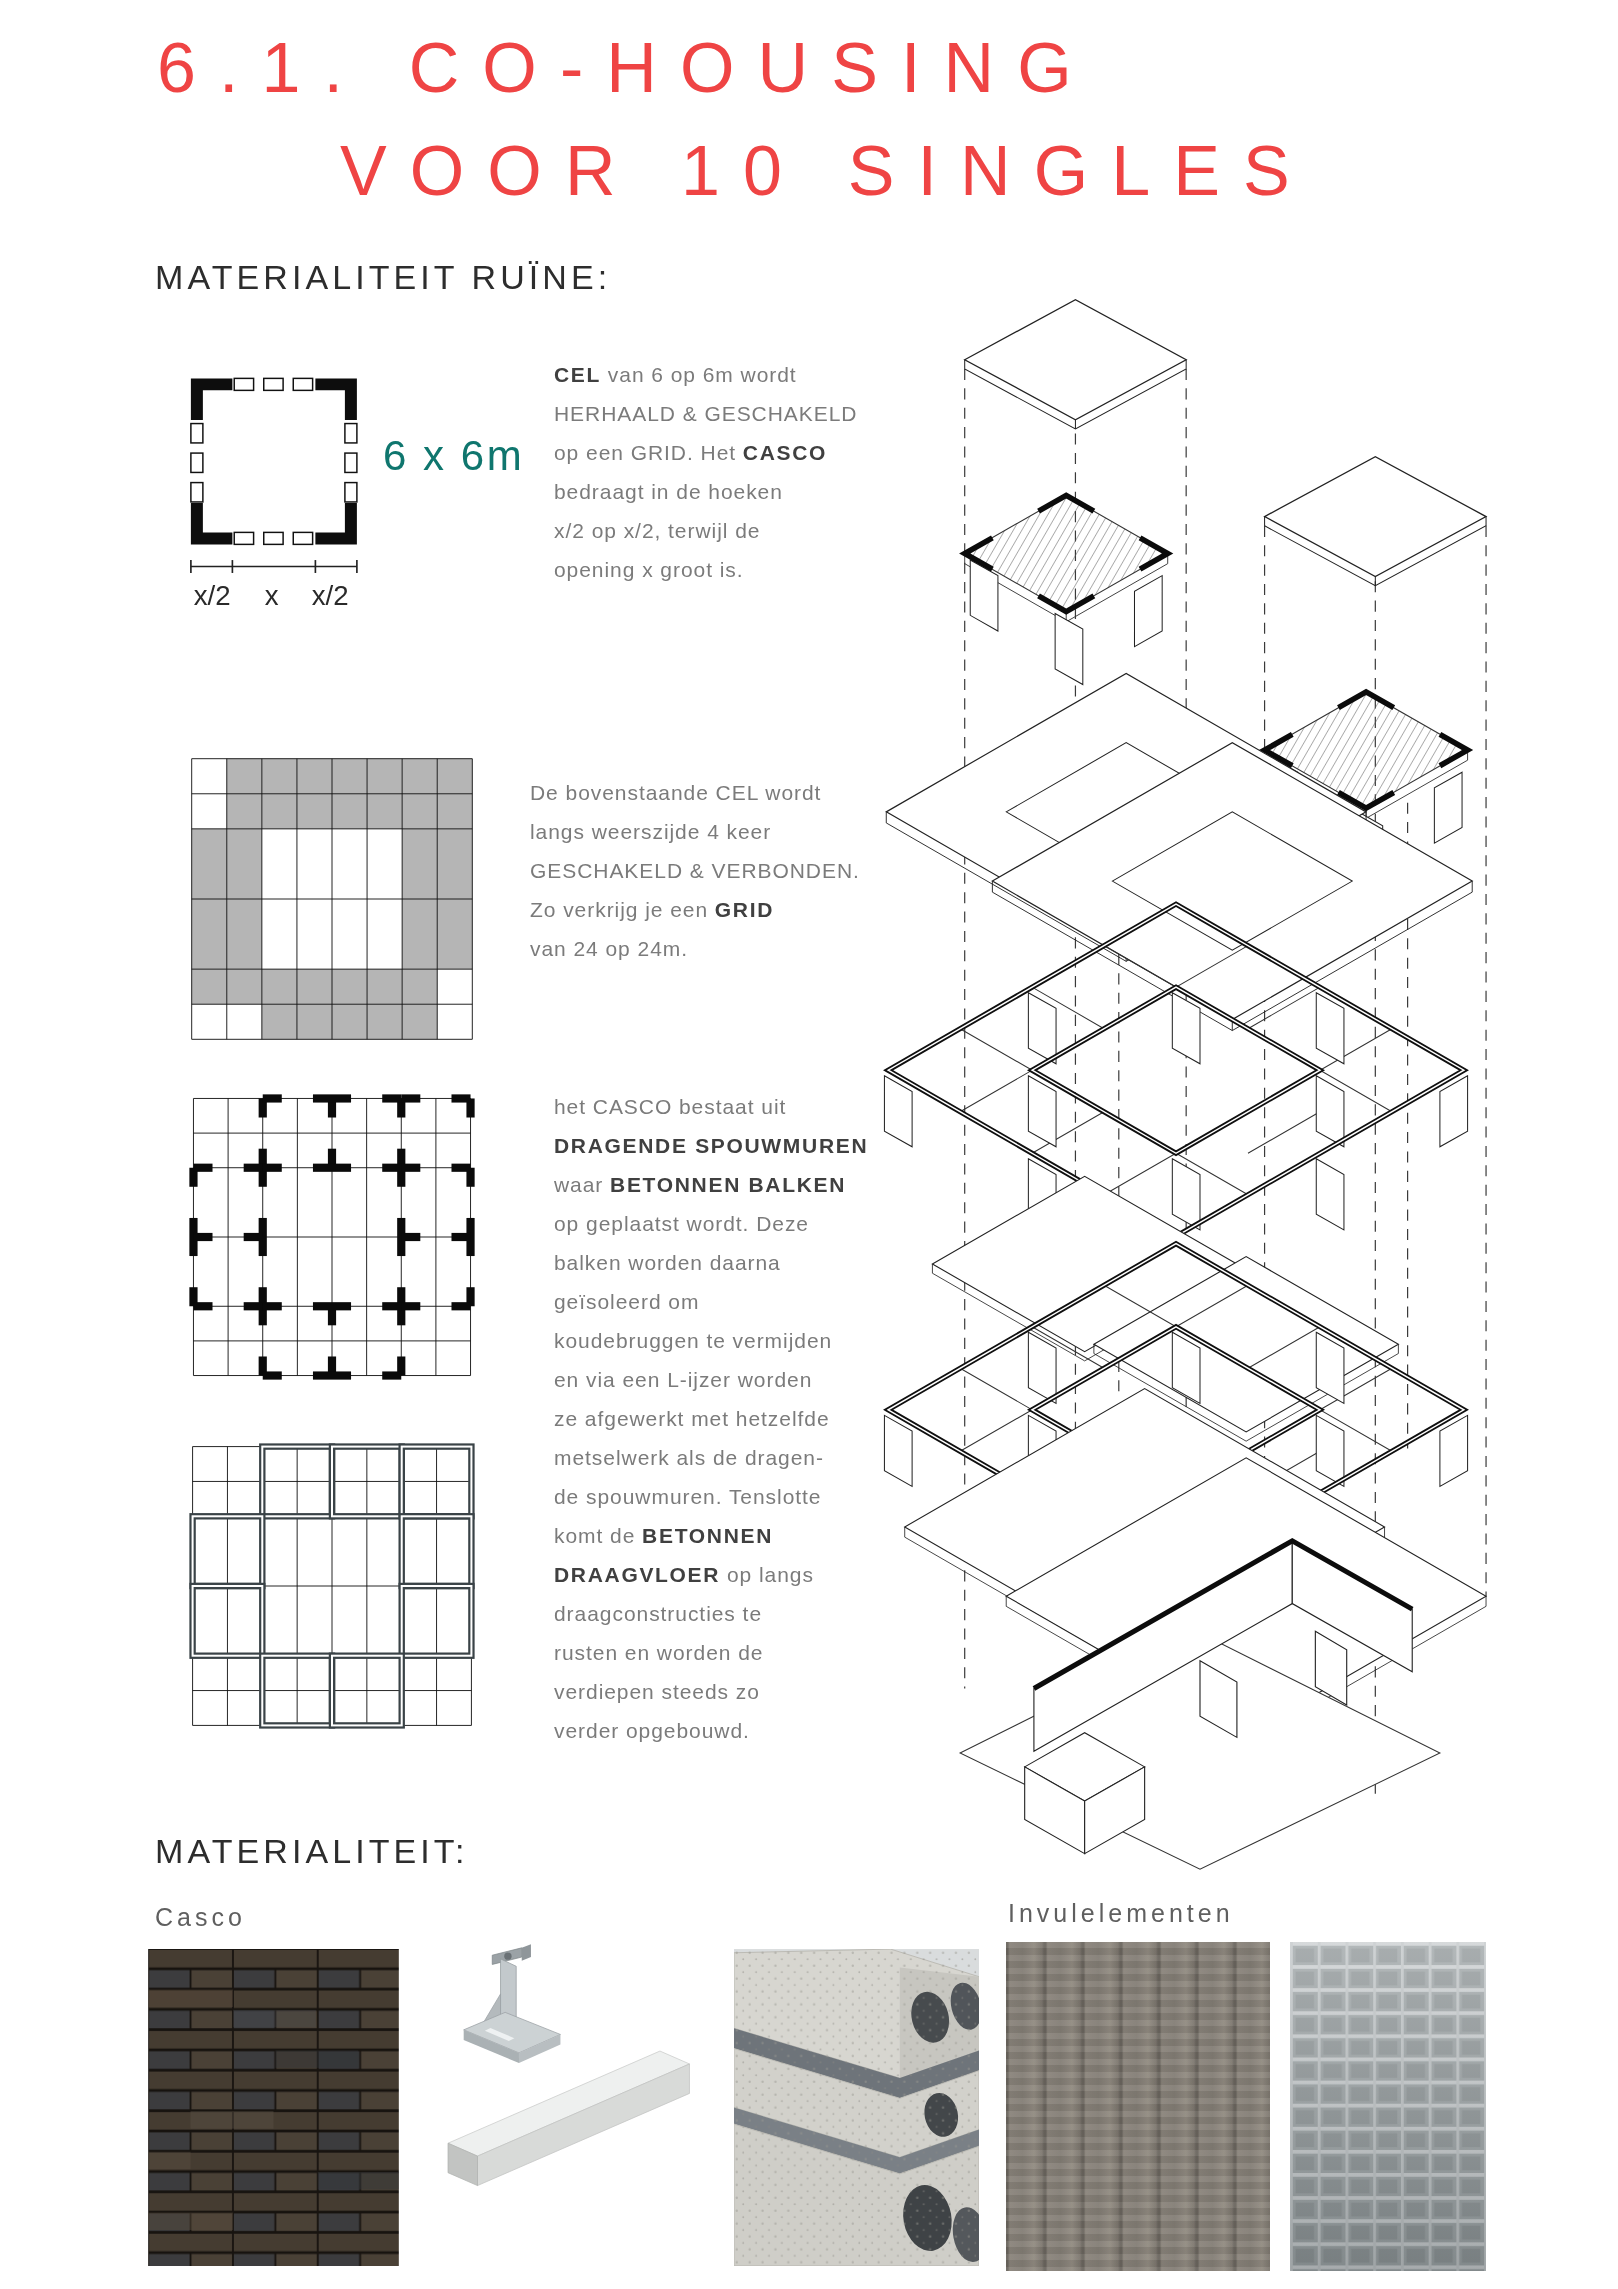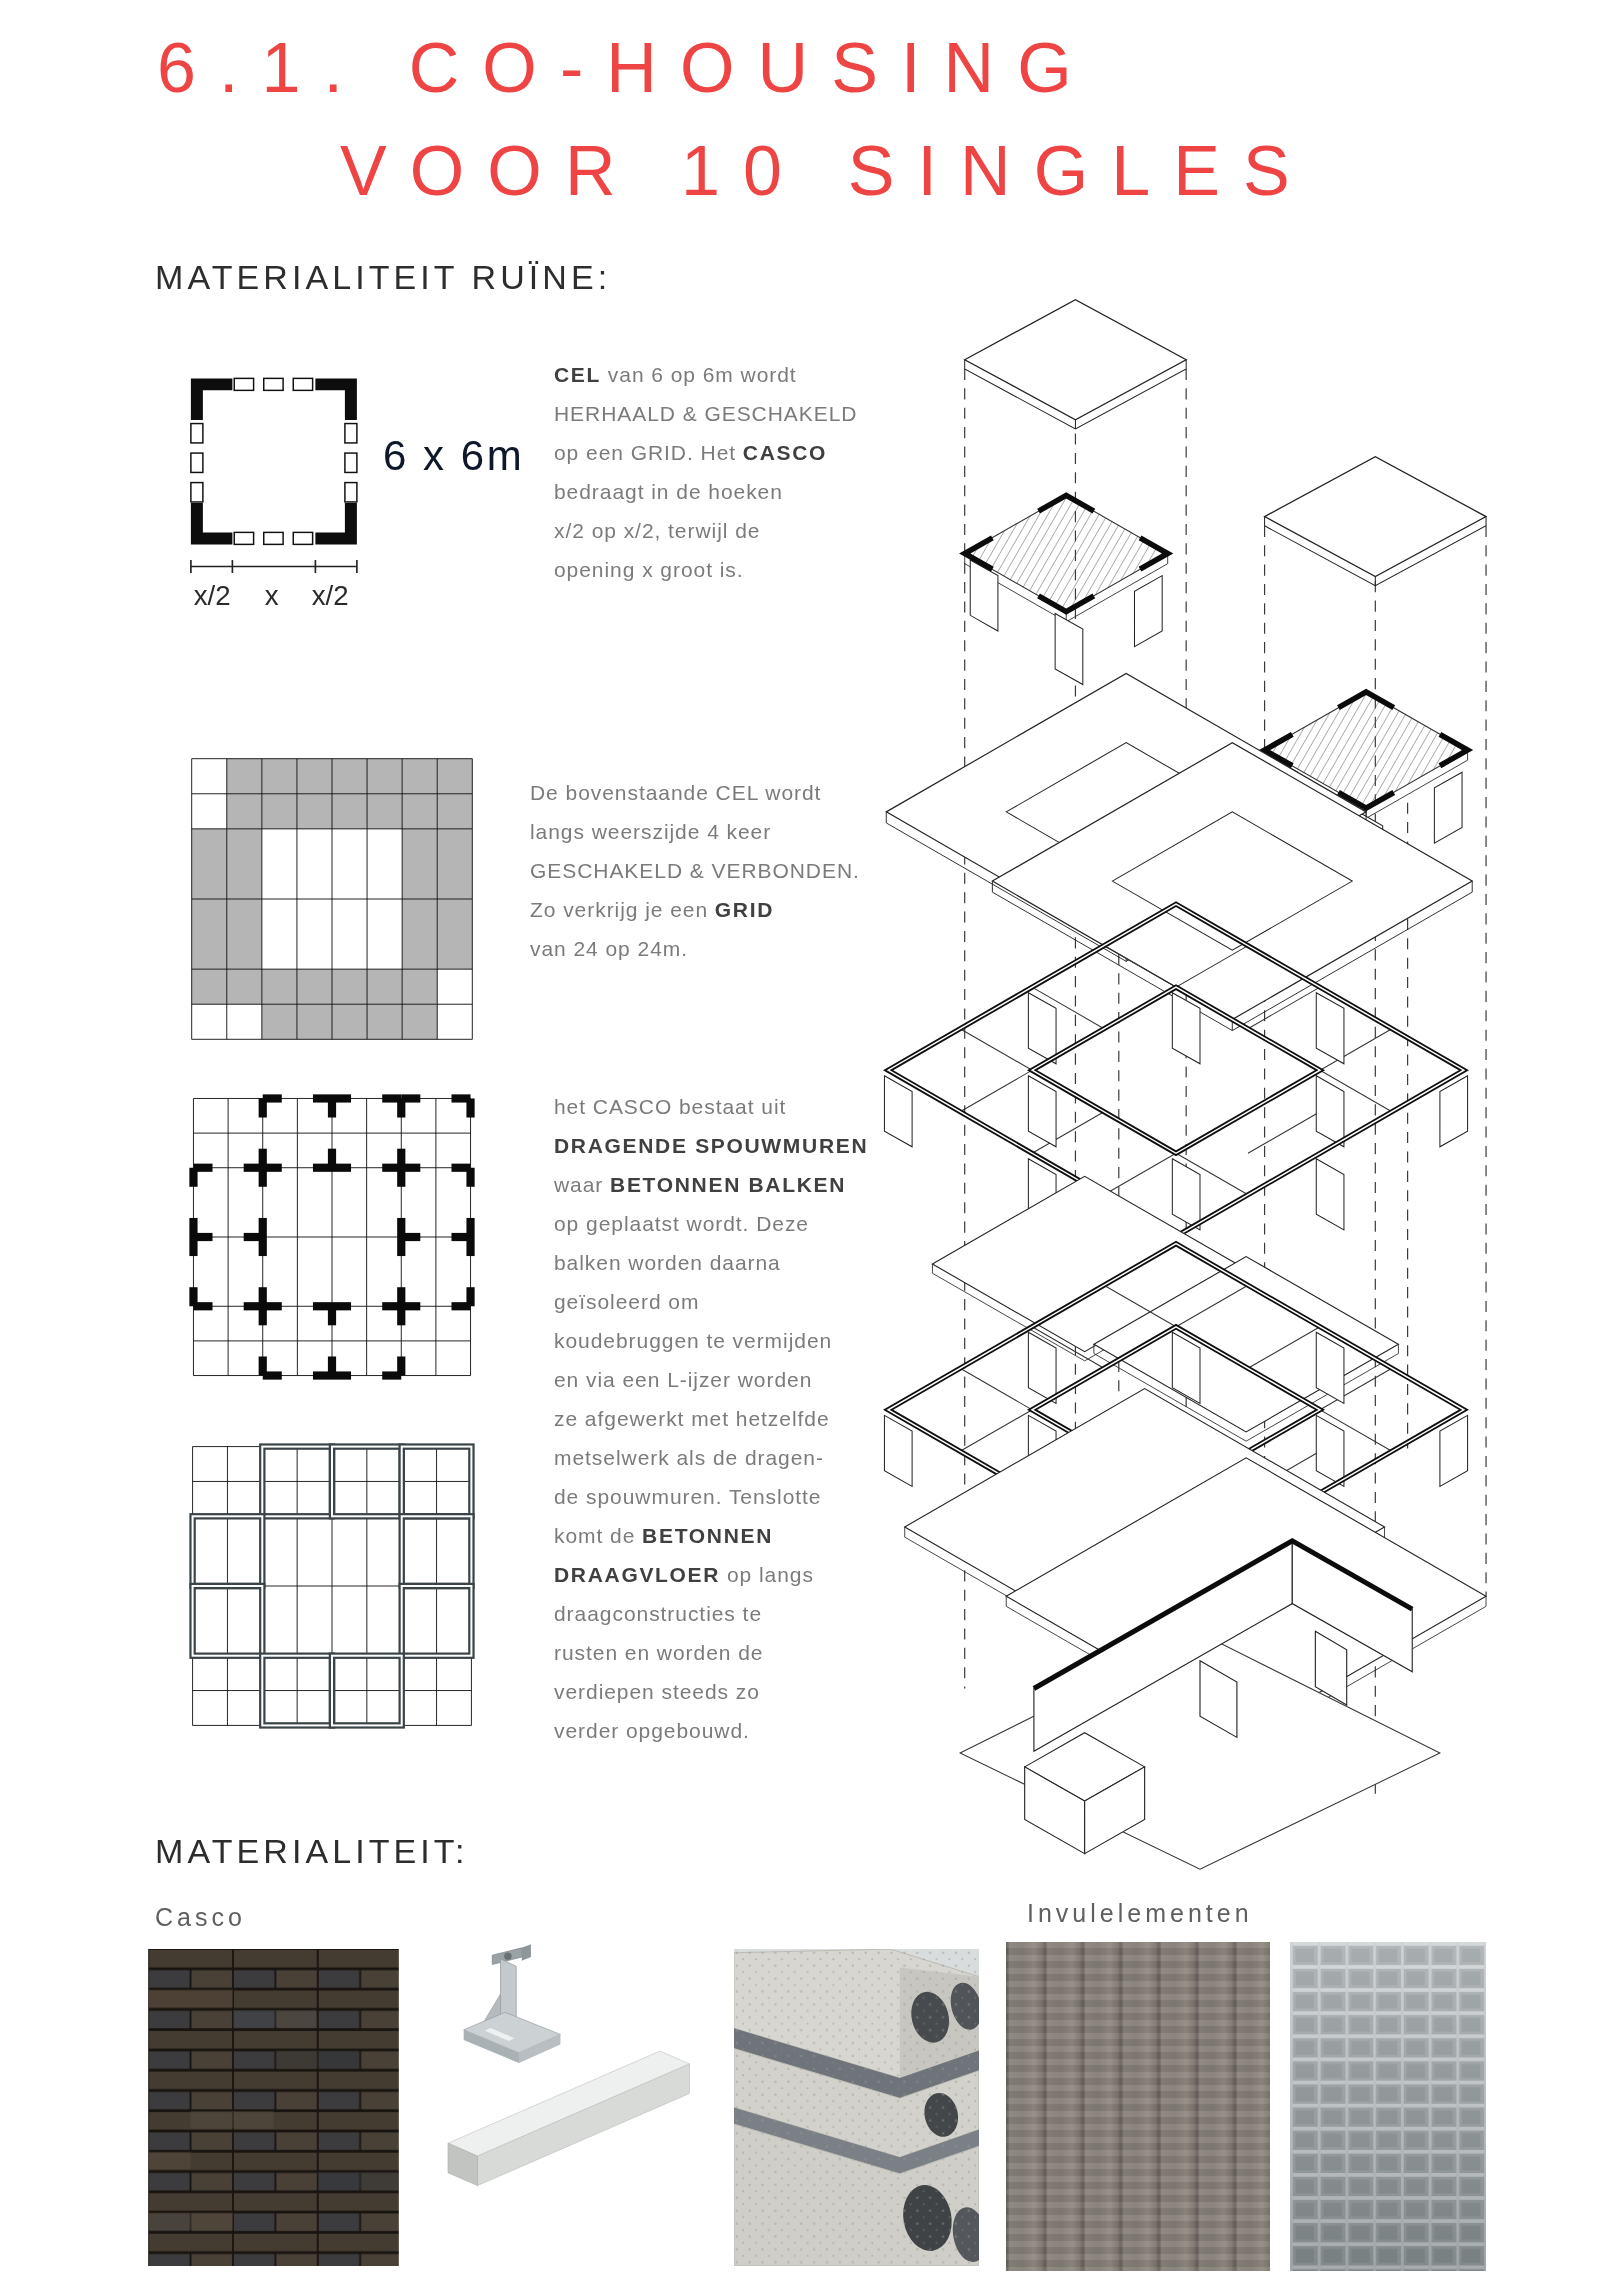--- a/index.html
+++ b/index.html
@@ -3,21 +3,21 @@
 <meta charset="utf-8">
 <style>
   html,body{margin:0;padding:0;background:#ffffff;}
   body{width:1619px;height:2290px;position:relative;font-family:"Liberation Sans",sans-serif;overflow:hidden;}
   .abs{position:absolute;}
   .title-line{font-size:70px;color:#ef4444;letter-spacing:0.33em;font-weight:300;white-space:nowrap;}
   .h2{font-size:34px;color:#2d2d2d;letter-spacing:0.12em;font-weight:500;white-space:nowrap;}
   .tb{width:249px;}
   .tb .tl{font-size:21px;line-height:39px;color:#7b7b7b;letter-spacing:0.045em;white-space:nowrap;}
   .tb b{color:#404040;font-weight:700;letter-spacing:0.08em;}
-  .size-label{font-size:42px;color:#0f172a;letter-spacing:0.06em;}
+  .size-label{font-size:42px;color:#0f766e;letter-spacing:0.06em;}
   .mat-label{font-size:25px;color:#5f5f5f;letter-spacing:0.16em;}
   .photo{overflow:hidden;}
   .wood-planks{
      background-color:#87817a;
      background-image:
        repeating-linear-gradient(180deg, rgba(255,255,255,0.05) 0px 6.5px, rgba(0,0,0,0.06) 6.5px 13px),
        repeating-linear-gradient(90deg, #6b665f 0px, #6b665f 1.8px, #8a847b 3.7px, #837d75 16.6px, #918b81 28px, #7d776f 36px, #6b665f 38px);
   }
   svg{display:block;}
 </style>
@@ -353,21 +353,21 @@
     <path d="M450 1400 L580 1474 L580 1542 L450 1468 Z" fill="#ffffff" stroke="#222222" stroke-width="1.2"></path>
     <path d="M170 1560 L450 1400 L580 1474" fill="none" stroke="#0c0c0c" stroke-width="5.5"></path>
     <path d="M160 1645 L225 1682 L290 1645 L225 1608 Z" fill="#ffffff" stroke="#222222" stroke-width="1.2"></path>
     <path d="M160 1645 L160 1702 L225 1739 L225 1682 Z" fill="#ffffff" stroke="#222222" stroke-width="1.2"></path>
     <path d="M225 1682 L225 1739 L290 1702 L290 1645 Z" fill="#ffffff" stroke="#222222" stroke-width="1.2"></path>
   </g>
 </svg>
 
 <div class="abs h2" style="left:155px;top:1832px;">MATERIALITEIT:</div>
 <div class="abs mat-label" style="left:155px;top:1903px;">Casco</div>
-<div class="abs mat-label" style="left:1008px;top:1899px;margin-left:19px;">Invulelementen</div>
+<div class="abs mat-label" style="left:1008px;top:1899px;">Invulelementen</div>
 
 <svg class="abs photo" style="left:148px;top:1949px;" width="251" height="317" viewBox="0 0 272 344">
   <defs>
     <pattern id="brk" width="92" height="44" patternUnits="userSpaceOnUse">
       <rect width="92" height="44" fill="#17130f"></rect>
       <rect x="1" y="1" width="90" height="19" fill="#453c31"></rect>
       <rect x="1" y="23" width="44" height="19" fill="#3c3c3e"></rect>
       <rect x="47" y="23" width="44" height="19" fill="#4a4136"></rect>
     </pattern>
   </defs>

